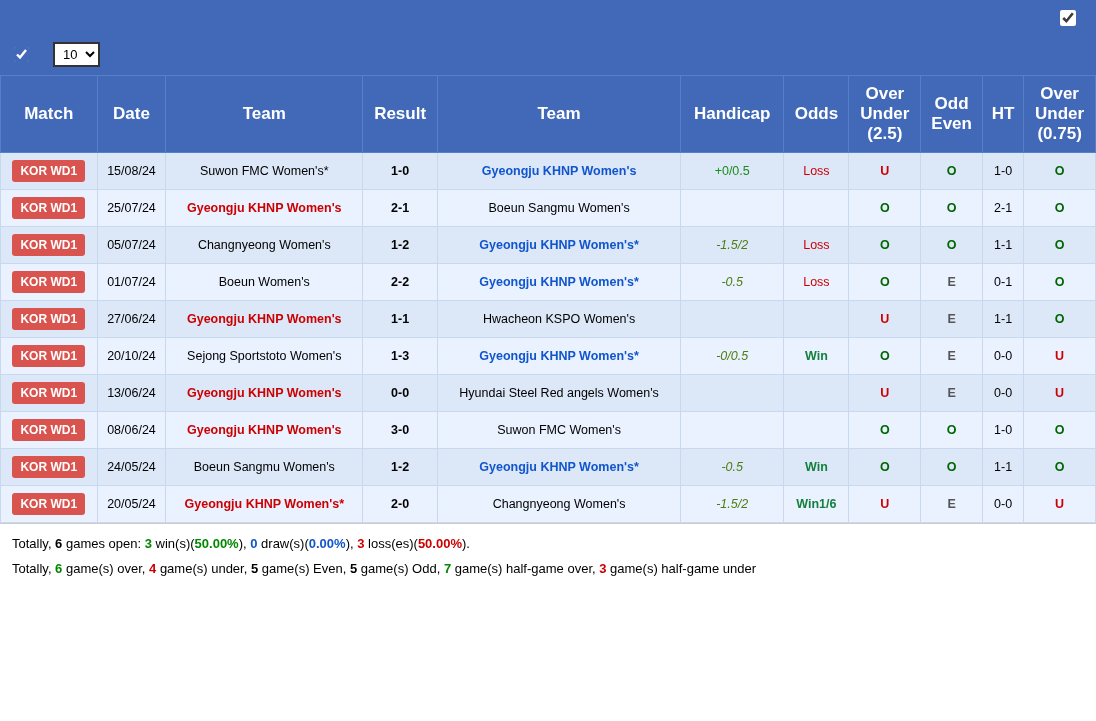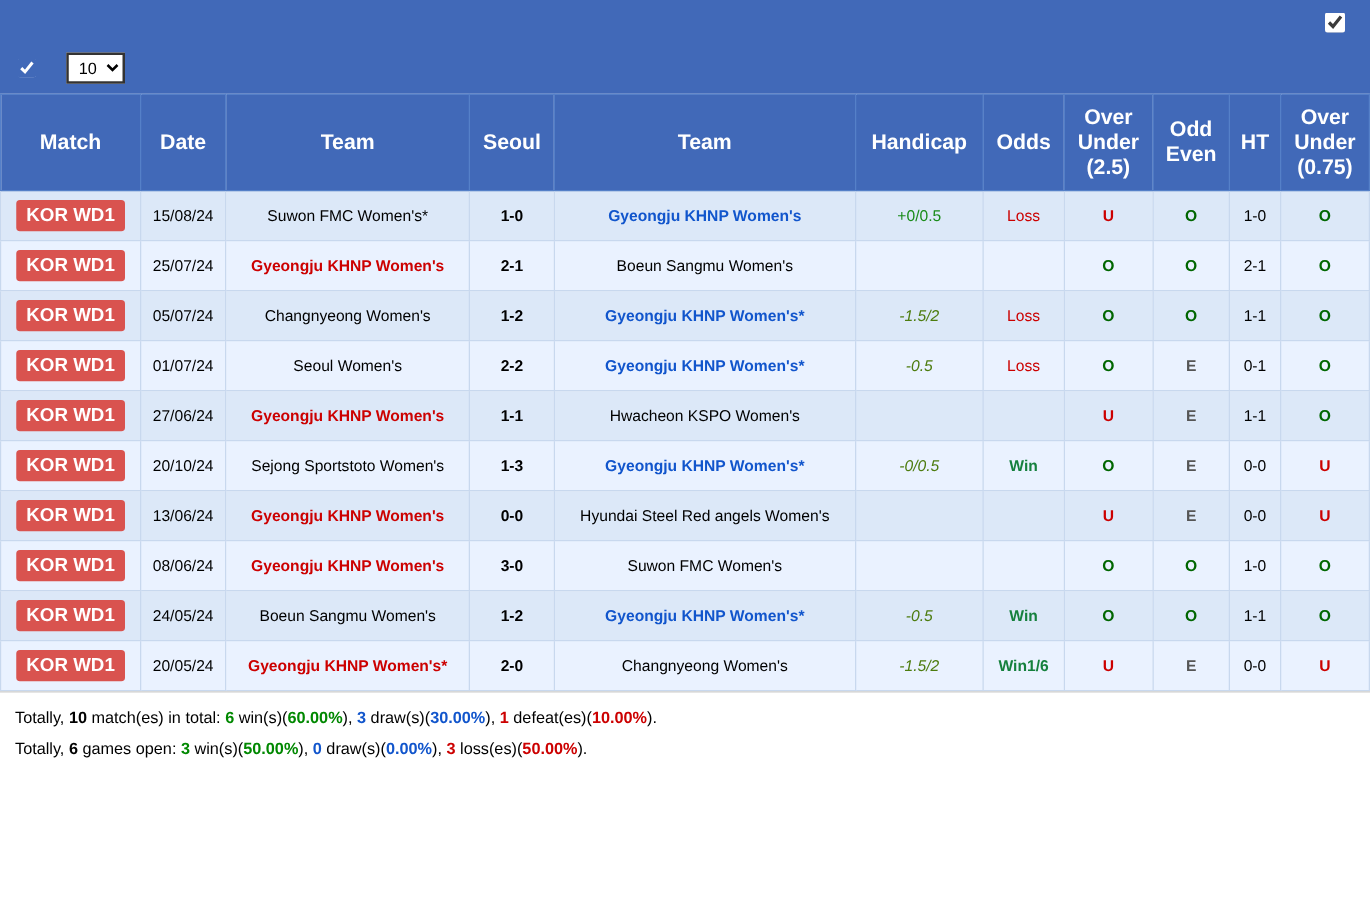--- a/index.html
+++ b/index.html
@@ -82,21 +82,21 @@
       border: 1px solid #c8d8ee;
       font-size: 12.5px;
     }
 
     .match-badge {
       background: #d9534f;
       color: #fff;
       padding: 4px 8px;
       border-radius: 3px;
       font-weight: bold;
-      font-size: 15px;
+      font-size: 12px;
       display: inline-block;
     }
 
     .team-blue {
       color: #1155cc;
       font-weight: bold;
     }
 
     .team-red {
       color: #cc0000;
@@ -158,21 +158,21 @@
   </select>
   <span></span>
 </div>
 
 <table>
   <thead>
     <tr>
       <th>Match</th>
       <th>Date</th>
       <th>Team</th>
-      <th>Seoul</th>
+      <th>Result</th>
       <th colspan="2">Team</th>
       <th>Handicap</th>
       <th>Odds</th>
       <th>Over<br>Under<br>(2.5)</th>
       <th>Odd<br>Even</th>
       <th>HT</th>
       <th>Over<br>Under<br>(0.75)</th>
     </tr>
   </thead>
   <tbody id="table-body">
@@ -211,21 +211,21 @@
         <td><span class="hcap-neg">-1.5/2</span></td>
         <td><span class="odds-loss">Loss</span></td>
         <td><span class="ou-o">O</span></td>
         <td><span class="ou-o">O</span></td>
         <td>1-1</td>
         <td><span class="ou-o">O</span></td>
       </tr>
       <tr>
         <td><span class="match-badge">KOR WD1</span></td>
         <td>01/07/24</td>
-        <td><span>Seoul Women's</span></td>
+        <td><span>Boeun Women's</span></td>
         <td><span class="result-score">2-2</span></td>
         <td colspan="2"><span class="team-blue">Gyeongju KHNP Women's*</span></td>
         <td><span class="hcap-neg">-0.5</span></td>
         <td><span class="odds-loss">Loss</span></td>
         <td><span class="ou-o">O</span></td>
         <td><span class="ou-e">E</span></td>
         <td>0-1</td>
         <td><span class="ou-o">O</span></td>
       </tr>
       <tr>
@@ -304,18 +304,18 @@
         <td><span class="ou-u">U</span></td>
         <td><span class="ou-e">E</span></td>
         <td>0-0</td>
         <td><span class="ou-u">U</span></td>
       </tr>
     </tbody>
 </table>
 
 <div class="summary-section">
   <p>
-    Totally, <span class="s-bold">10</span> match(es) in total: <span class="s-green">6</span> win(s)(<span class="s-green">60.00%</span>), <span class="s-blue">3</span> draw(s)(<span class="s-blue">30.00%</span>), <span class="s-red">1</span> defeat(es)(<span class="s-red">10.00%</span>).
+    Totally, <span class="s-bold">6</span> games open: <span class="s-green">3</span> win(s)(<span class="s-green">50.00%</span>), <span class="s-blue">0</span> draw(s)(<span class="s-blue">0.00%</span>), <span class="s-red">3</span> loss(es)(<span class="s-red">50.00%</span>).
   </p>
   <p>
-    Totally, <span class="s-bold">6</span> games open: <span class="s-green">3</span> win(s)(<span class="s-green">50.00%</span>), <span class="s-blue">0</span> draw(s)(<span class="s-blue">0.00%</span>), <span class="s-red">3</span> loss(es)(<span class="s-red">50.00%</span>).
+    Totally, <span class="s-green">6</span> game(s) over, <span class="s-red">4</span> game(s) under, <span class="s-bold">5</span> game(s) Even, <span class="s-bold">5</span> game(s) Odd, <span class="s-green">7</span> game(s) half-game over, <span class="s-red">3</span> game(s) half-game under
   </p>
 </div>
 
 </body></html>

